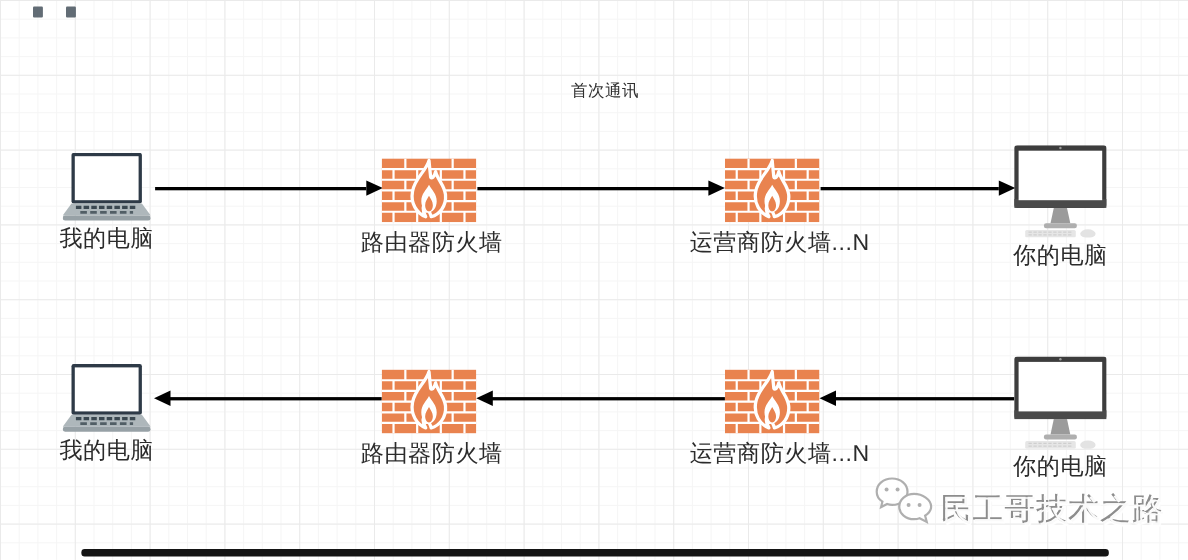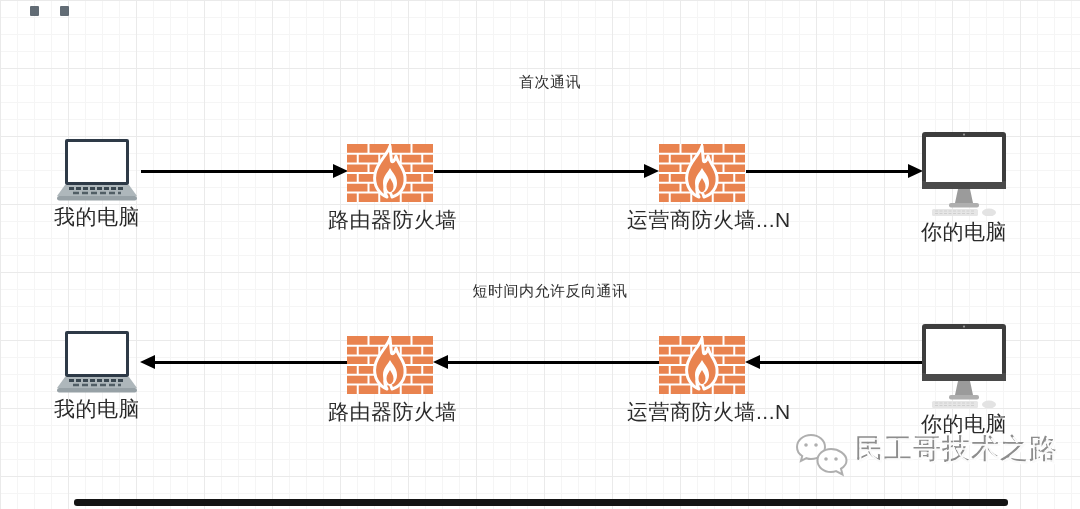--- a/index.html
+++ b/index.html
@@ -36,21 +36,21 @@
   }
   .divider-bar{
     position:absolute;left:74px;top:499px;width:934px;height:7px;
     background:#141414;border-radius:3px;
   }
   .corner-mark{
     position:absolute;width:9px;height:10px;background:#46525d;
     border-radius:1px;opacity:0.85;
   }
   .watermark{
-    position:absolute;left:795px;top:432px;display:flex;align-items:flex-start;gap:8px;
+    position:absolute;left:795px;top:432px;display:flex;align-items:flex-end;gap:8px;
   }
   .watermark-text{
     font-size:28px;font-weight:500;letter-spacing:1px;color:#fafafa;
     text-shadow:-2px -2px 0 #8d8d8d, 1px 1px 1px #ffffff;
     white-space:nowrap;
   }
   svg.icon{display:block;}
   .hidden-defs{position:absolute;width:0;height:0;overflow:hidden;}
 </style>
 </head>
@@ -136,21 +136,20 @@
   <div class="node-label" style="left:627px;top:206px;width:150px;">运营商防火墙...N</div>
 
   <div class="arrow-line" style="left:746px;top:170px;width:162px;"></div>
   <div class="arrow-head-right" style="left:908px;top:164px;"></div>
 
   <svg class="icon abs" style="left:922px;top:132px;" width="84" height="84">
       <use href="#sym-monitor"></use>
     </svg>
   <div class="node-label" style="left:903px;top:218px;width:122px;">你的电脑</div>
 
-  <div class="sec-title" style="left:430px;top:282px;width:240px;">短时间内允许反向通讯</div>
 
   <svg class="icon abs" style="left:57px;top:331px;" width="80" height="62">
       <use href="#sym-laptop"></use>
     </svg>
   <div class="node-label" style="left:36px;top:395px;width:122px;">我的电脑</div>
 
   <div class="arrow-head-left" style="left:140px;top:355px;"></div>
   <div class="arrow-line" style="left:154px;top:361px;width:193px;"></div>
 
   <svg class="icon abs" style="left:347px;top:336px;" width="86" height="58">

